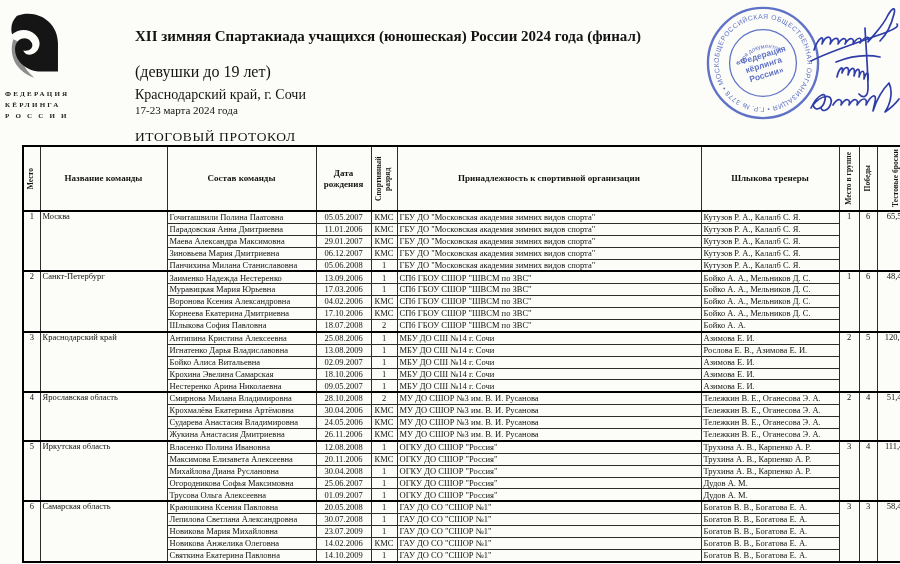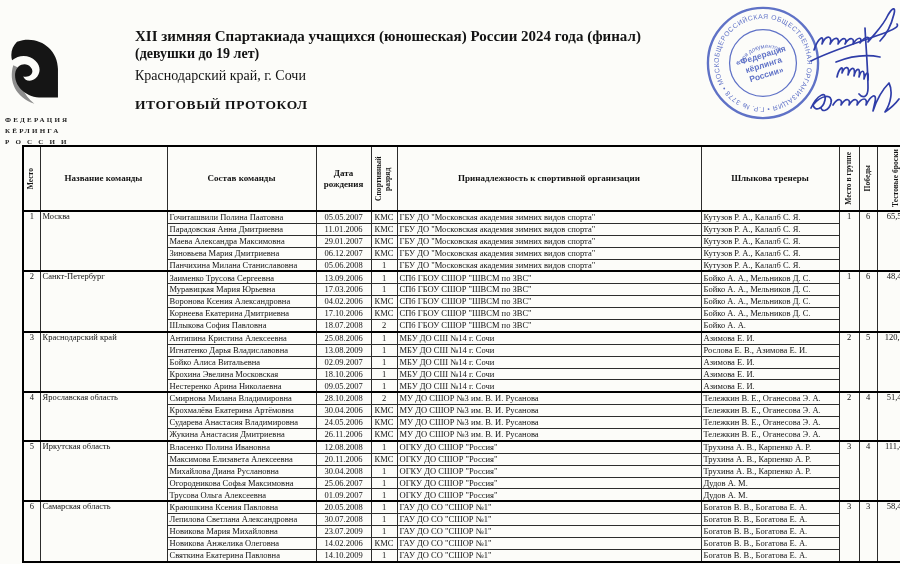--- a/index.html
+++ b/index.html
@@ -2,29 +2,29 @@
 <html style="--stamp-color: #4a5fc0; --sig-color: #2f3da8;"><head>
 <meta charset="utf-8">
 <style>
   html,body{margin:0;padding:0;}
   body{
     width:900px;height:564px;position:relative;overflow:hidden;
     background:#fcfcf9;color:#131313;
     font-family:"Liberation Serif", serif;
   }
   
-  .logo{position:absolute;left:5px;top:38px;width:125px;}
+  .logo{position:absolute;left:5px;top:12px;width:125px;}
   .logo svg{display:block;margin-left:2px;}
   .logo-text{margin-top:5px;font-size:7px;font-weight:bold;letter-spacing:2.2px;line-height:1.55;color:#222;}
   .title-block{position:absolute;left:135px;top:27px;width:660px;text-align:left;}
   .title-main{font-size:15px;font-weight:bold;line-height:1.2;}
-  .title-sub{font-size:14px;font-weight:bold;margin-top:1px;}
+  .title-sub{font-size:16px;font-weight:normal;margin-top:18px;}
   .title-loc{font-size:14px;margin-top:6px;}
   .title-date{font-size:11px;margin-top:1px;}
-  .title-protocol{font-size:13.5px;font-weight:bold;margin-top:13px;letter-spacing:0.6px;}
+  .title-protocol{font-size:13.5px;font-weight:normal;margin-top:13px;letter-spacing:0.6px;}
   
   .stamp{position:absolute;left:704px;top:4px;width:118px;height:118px;opacity:0.88;}
   .stamp text{font-family:"Liberation Sans", sans-serif;}
   .sigs{position:absolute;left:808px;top:0px;width:92px;height:122px;}
   
   .table-wrap{position:absolute;left:22px;top:145px;width:764px;}
   table{border-collapse:collapse;table-layout:fixed;width:100%;border:2.5px solid #000;}
   th,td{border:1px solid #2c2c2c;overflow:hidden;}
   thead th{
     font-size:9px;font-weight:bold;text-align:center;vertical-align:middle;
@@ -58,20 +58,21 @@
     <div>ФЕДЕРАЦИЯ</div>
     <div>КЁРЛИНГА</div>
     <div>Р О С С И И</div>
   </div>
 </div>
 
 <div class="title-block">
   <div class="title-main">XII зимняя Спартакиада учащихся (юношеская) России 2024 года (финал)</div>
   <div class="title-sub">(девушки до 19 лет)</div>
   <div class="title-loc">Краснодарский край, г. Сочи</div>
+  <div class="title-date">17-23 марта 2024 года</div>
   <div class="title-protocol">ИТОГОВЫЙ ПРОТОКОЛ</div>
 </div>
 
 <svg class="stamp" viewBox="0 0 120 120">
   <defs>
     <path id="ringPath" d="M60,60 m-45,0 a45,45 0 1,1 90,0 a45,45 0 1,1 -90,0"></path>
     <path id="innerArc" d="M33,66 A28,28 0 0,1 87,66"></path>
   </defs>
   <circle cx="60" cy="60" r="56" fill="none" stroke="var(--stamp-color)" stroke-width="2.4"></circle>
   <circle cx="60" cy="60" r="34" fill="none" stroke="var(--stamp-color)" stroke-width="1.3"></circle>
@@ -177,21 +178,21 @@
         <tr>
           <td class="l">Панчихина Милана Станиславовна</td>
           <td class="c">05.06.2008</td>
           <td class="c">1</td>
           <td class="l">ГБУ ДО "Московская академия зимних видов спорта"</td>
           <td class="l">Кутузов Р. А., Калалб С. Я.</td>
         </tr>
         <tr class="team-start">
           <td class="c top" rowspan="5">2</td>
           <td class="l top team" rowspan="5">Санкт-Петербург</td>
-          <td class="l">Заименко Трусова Сергеевна</td>
+          <td class="l">Заименко Надежда Нестеренко</td>
           <td class="c">13.09.2006</td>
           <td class="c">1</td>
           <td class="l">СПб ГБОУ СШОР "ШВСМ по ЗВС"</td>
           <td class="l">Бойко А. А., Мельников Д. С.</td>
           <td class="c top" rowspan="5">1</td>
           <td class="c top" rowspan="5">6</td>
           <td class="c top" rowspan="5">48,49</td>
         </tr>
         <tr>
           <td class="l">Муравицкая Мария Юрьевна</td>
@@ -241,21 +242,21 @@
           <td class="l">Рослова Е. В., Азимова Е. И.</td>
         </tr>
         <tr>
           <td class="l">Бойко Алиса Витальевна</td>
           <td class="c">02.09.2007</td>
           <td class="c">1</td>
           <td class="l">МБУ ДО СШ №14 г. Сочи</td>
           <td class="l">Азимова Е. И.</td>
         </tr>
         <tr>
-          <td class="l">Крохина Эвелина Московская</td>
+          <td class="l">Крохина Эвелина Самарская</td>
           <td class="c">18.10.2006</td>
           <td class="c">1</td>
           <td class="l">МБУ ДО СШ №14 г. Сочи</td>
           <td class="l">Азимова Е. И.</td>
         </tr>
         <tr>
           <td class="l">Нестеренко Арина Николаевна</td>
           <td class="c">09.05.2007</td>
           <td class="c">1</td>
           <td class="l">МБУ ДО СШ №14 г. Сочи</td>

